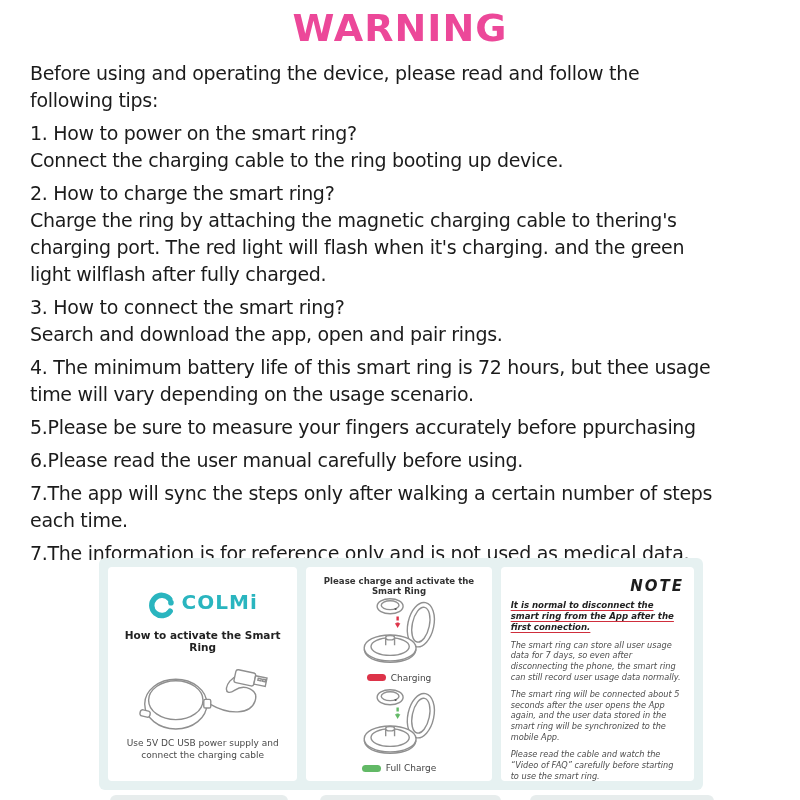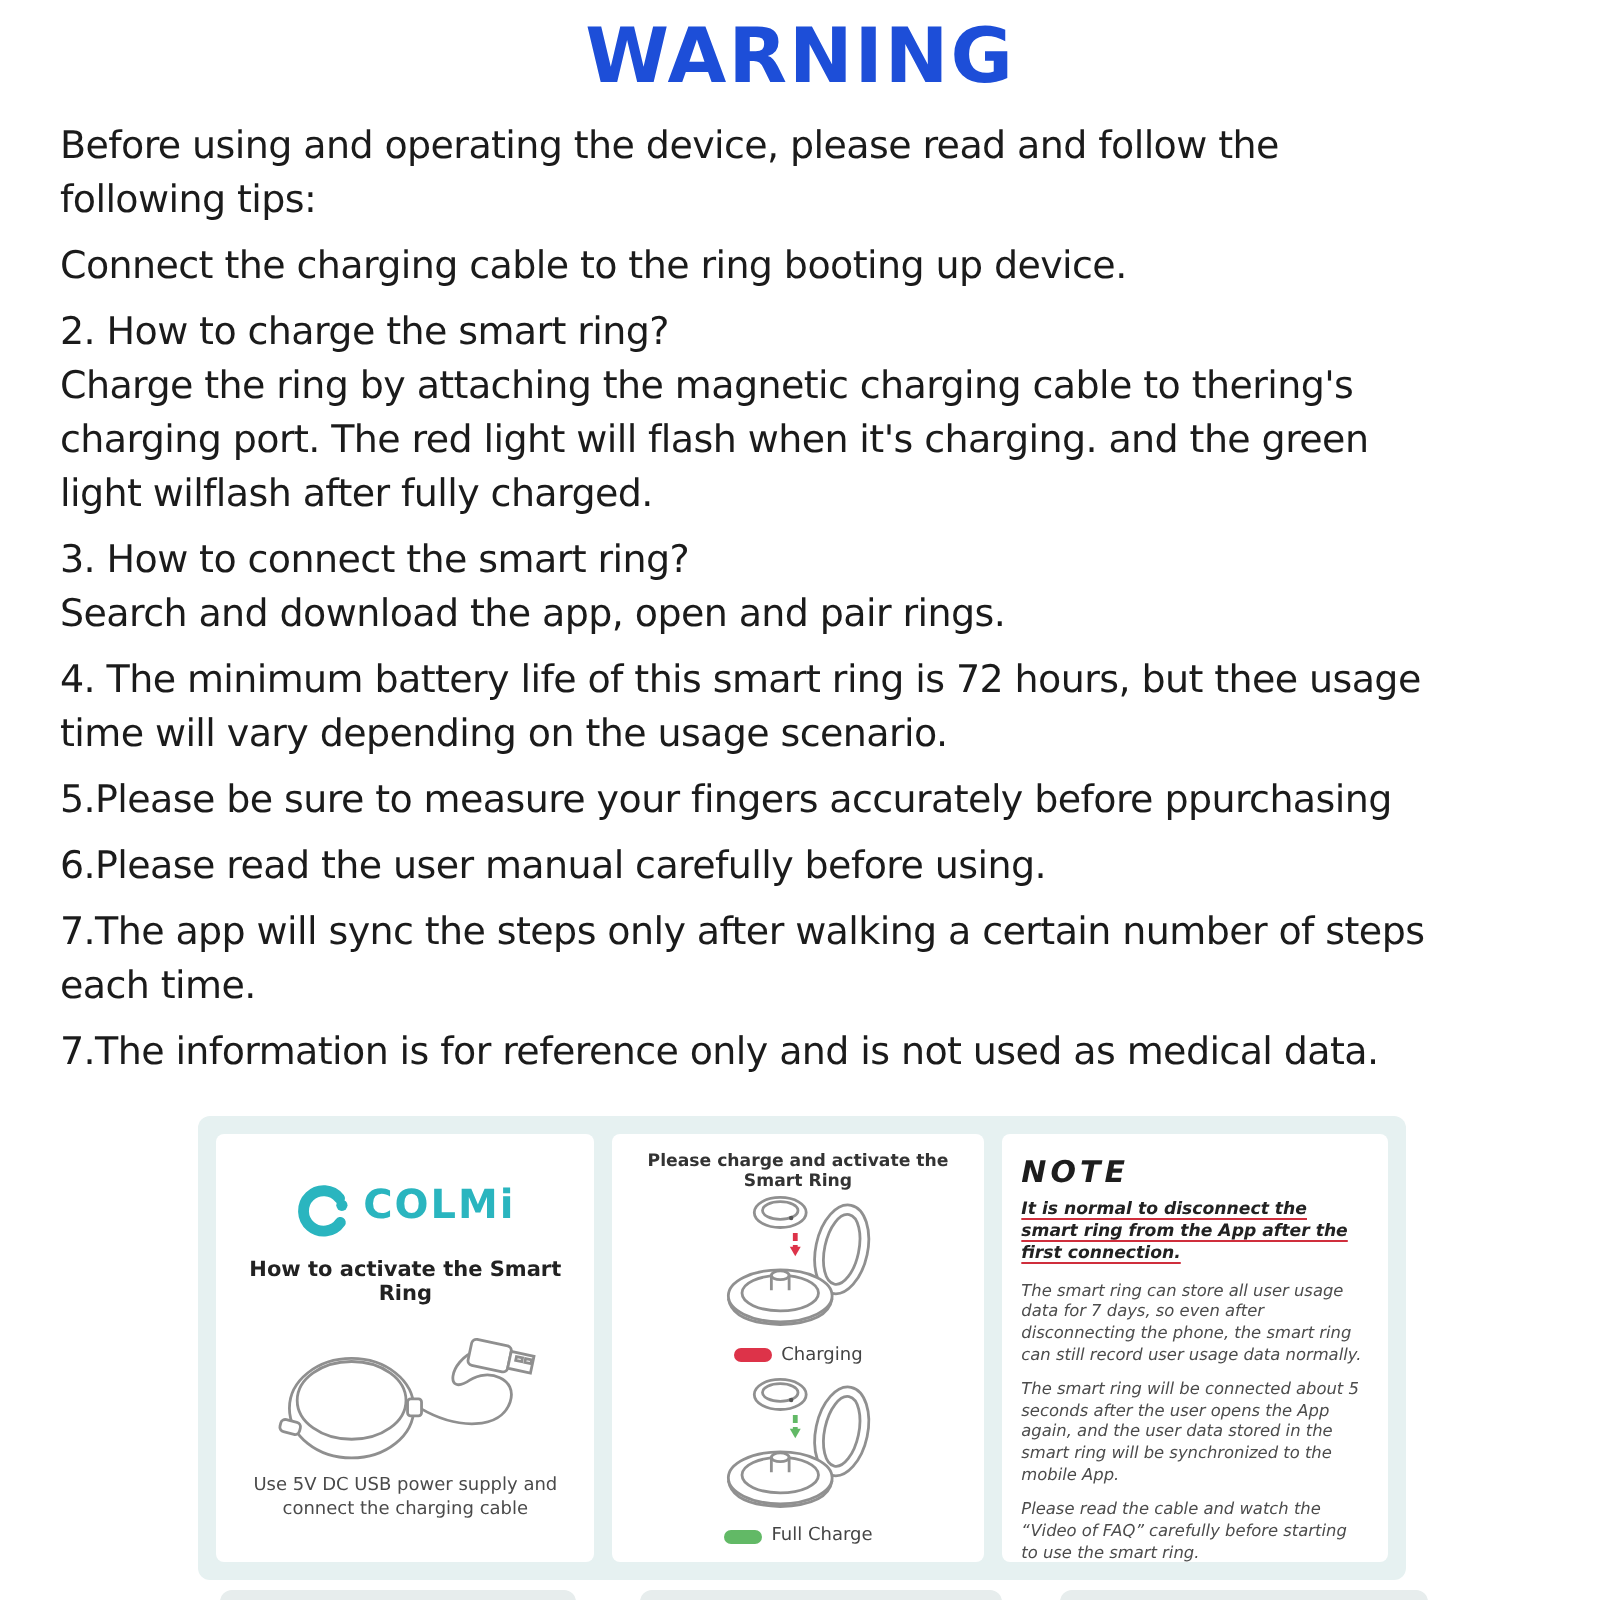--- a/index.html
+++ b/index.html
@@ -1,19 +1,19 @@
 <!DOCTYPE html>
 <html style="--brand-teal: #2ab5bf; --strip-bg: #e6f1f1; --charging-red: #dd3349; --full-green: #62b966; --star-red: #cf2e3c;"><head>
 <meta charset="utf-8">
 <style>
   html,body{margin:0;padding:0;width:800px;height:800px;overflow:hidden;background:#fff;
     font-family:"DejaVu Sans",sans-serif;color:#1b1b1b;}
   
   .page-title{margin:6px 0 10px;text-align:center;font-size:38px;font-weight:bold;
-    letter-spacing:1px;color:#1d4ed8;}
+    letter-spacing:1px;color:#ec4899;}
   .content{padding:0 30px;font-size:19px;line-height:27px;letter-spacing:-0.3px;}
   .content p{margin:0;white-space:pre-line;}
   .intro{margin-bottom:6px;}
   .tip{margin-top:6px;}
   
   .strip{position:absolute;left:99px;top:558px;width:604px;height:232px;
     background:var(--strip-bg,#e6f1f1);border-radius:6px;display:flex;gap:9px;
     padding:9px;box-sizing:border-box;}
   .panel{background:#fff;border-radius:4px;flex:1;display:flex;flex-direction:column;
     align-items:center;box-sizing:border-box;overflow:hidden;}
@@ -27,21 +27,21 @@
   
   .p2{padding:9px 6px 8px;}
   .p2-heading{font-size:8.6px;font-weight:bold;color:#333;text-align:center;}
   .ind-row{display:flex;align-items:center;gap:5px;font-size:9px;color:#444;}
   .pill{width:19px;height:7px;border-radius:4px;display:inline-block;}
   .pill-red{background:var(--charging-red,#dd3349);}
   .pill-green{background:var(--full-green,#62b966);}
   .arrow-red{color:var(--charging-red,#dd3349);}
   .arrow-green{color:var(--full-green,#62b966);}
   
-  .p3{padding:8px 10px;align-items:flex-start;text-align:left;font-style:italic;}
+  .p3{padding:8px 10px;align-items:flex-end;text-align:left;font-style:italic;}
   .note-title{font-size:15px;font-weight:bold;text-align:center;letter-spacing:2px;
     color:#1d1d1d;margin-top:2px;}
   .note-lead{font-size:8.6px;font-weight:bold;color:#222;line-height:1.3;margin-top:5px;
     text-decoration:underline;text-decoration-color:var(--star-red,#cf2e3c);
     text-decoration-thickness:1px;text-underline-offset:2px;}
   .note-p{font-size:8.2px;color:#4c4c4c;line-height:1.32;margin-top:6px;}
   
   .peek{position:absolute;top:795px;height:6px;background:#e7eded;border-radius:6px 6px 0 0;}
   .peek1{left:110px;width:178px;}
   .peek2{left:320px;width:181px;}
@@ -52,20 +52,21 @@
 </head>
 <body>
 
 <h1 class="page-title">WARNING</h1>
 
 <div class="content">
   <p class="intro">Before using and operating the device, please read and follow the
 following tips:</p>
 
   <div class="tip">
+    <p>1. How to power on the smart ring?</p>
     <p>Connect the charging cable to the ring booting up device.</p>
   </div>
   <div class="tip">
     <p>2. How to charge the smart ring?</p>
     <p>Charge the ring by attaching the magnetic charging cable to thering's
 charging port. The red light will flash when it's charging. and the green
 light wilflash after fully charged.</p>
   </div>
   <div class="tip">
     <p>3. How to connect the smart ring?</p>

